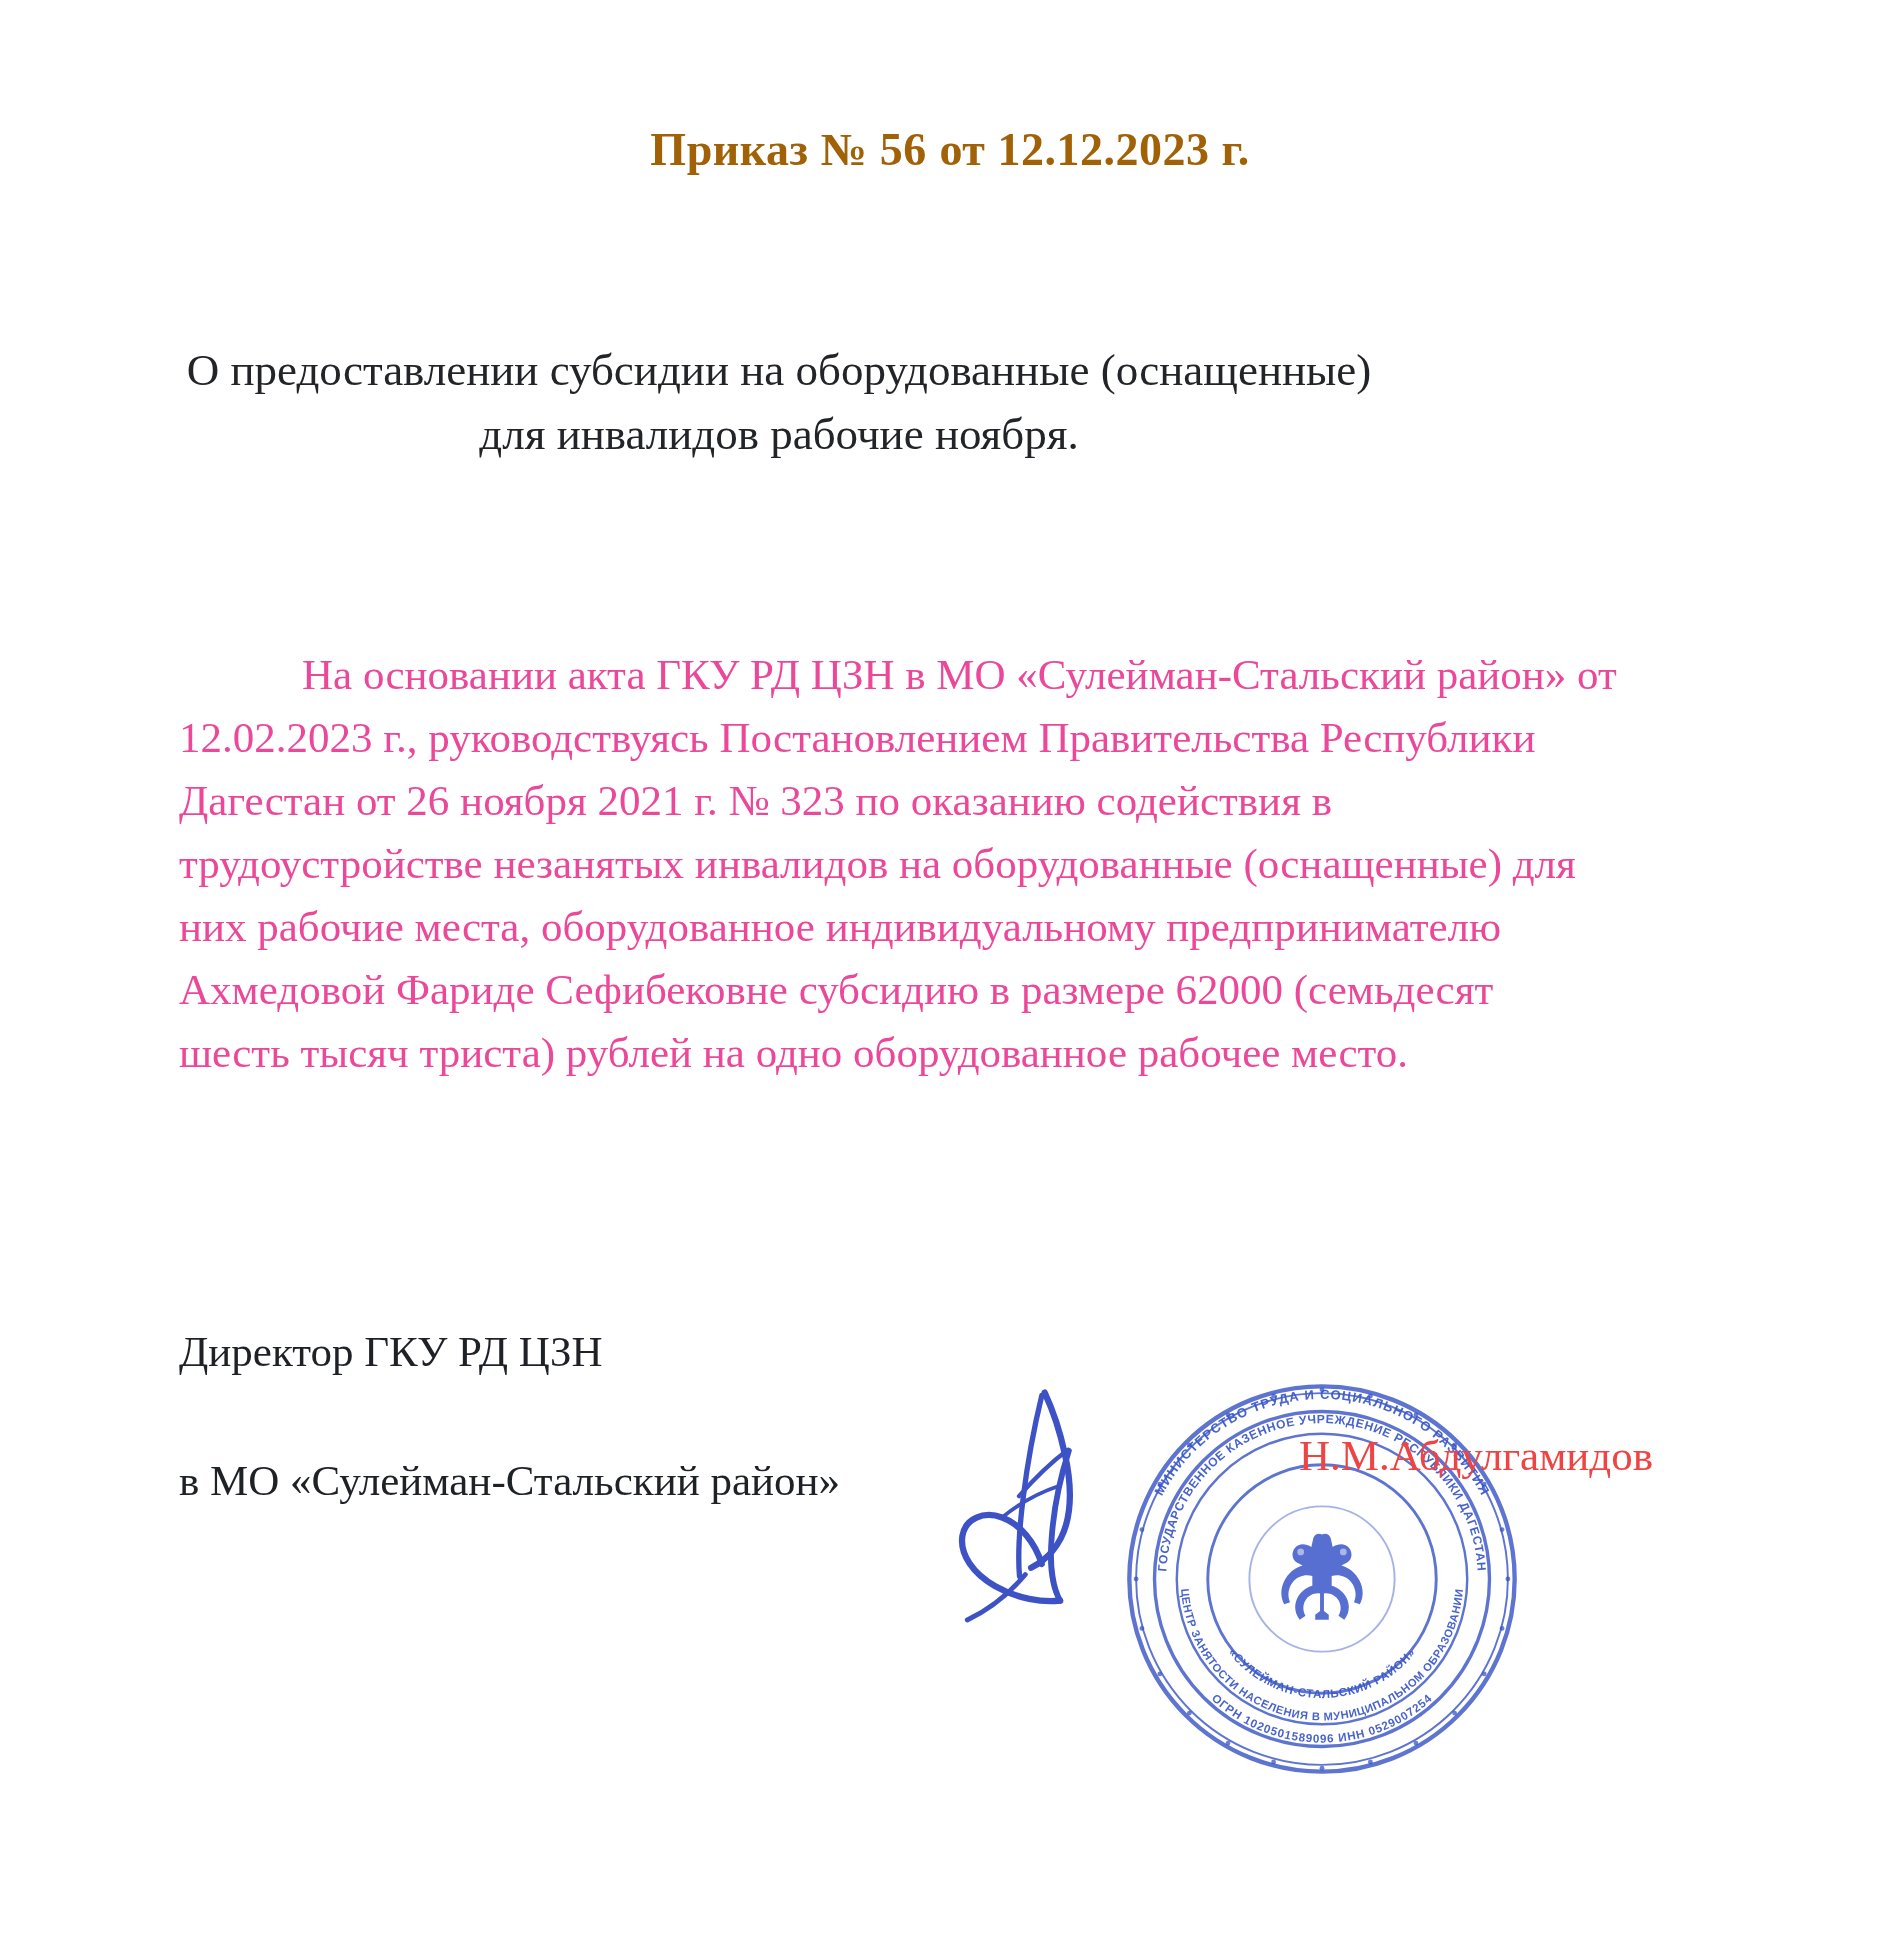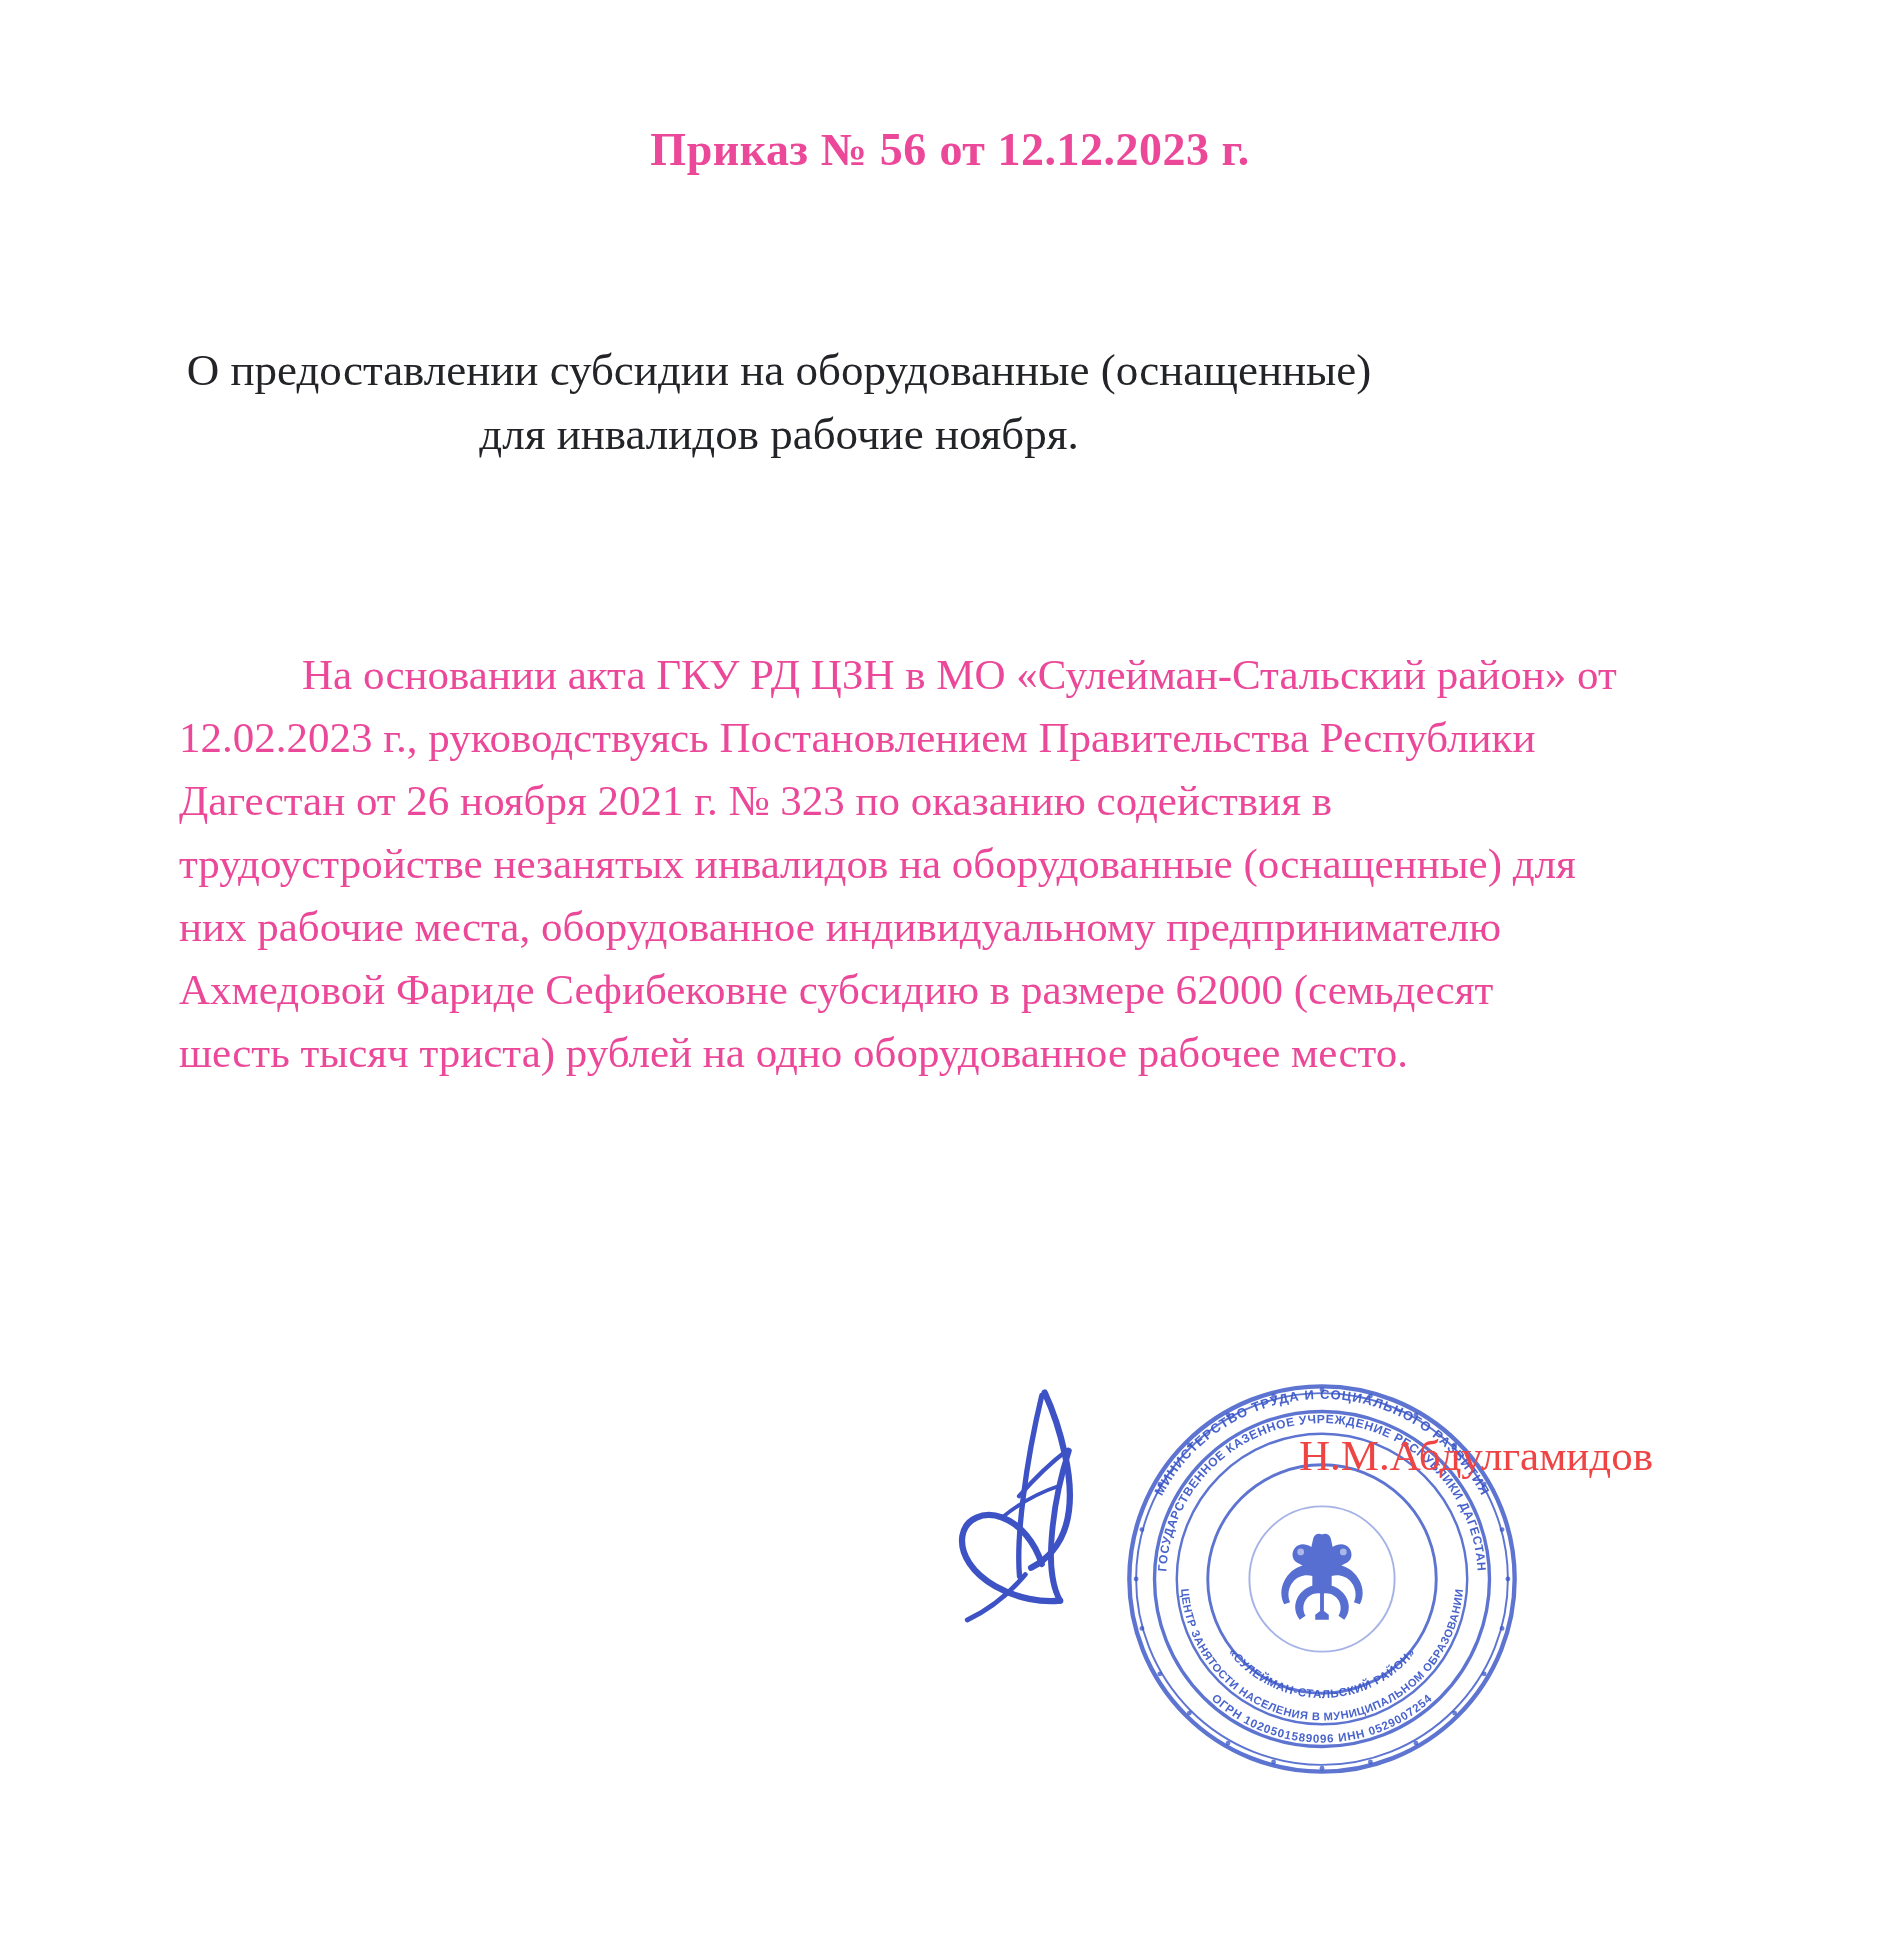--- a/index.html
+++ b/index.html
@@ -22,21 +22,21 @@
   
   .doc-title {
     position: absolute;
     top: 123px;
     left: 0;
     width: 1900px;
     text-align: center;
     font-size: 46px;
     font-weight: bold;
     letter-spacing: 0.5px;
-    color: #ec4899;
+    color: #a16207;
   }
   .doc-title .gap {
     display: inline-block;
     width: 12.6px;
   }
 
   
   .doc-subtitle {
     position: absolute;
     top: 339px;
@@ -139,20 +139,24 @@
   <div class="doc-body">
     <span class="body-line"><span class="indent"></span><span>На основании акта ГКУ РД ЦЗН в МО «Сулейман-Стальский район» от</span></span>
     <span class="body-line">12.02.2023 г., руководствуясь Постановлением Правительства Республики</span>
     <span class="body-line">Дагестан от 26 ноября 2021 г. № 323 по оказанию содействия в</span>
     <span class="body-line">трудоустройстве незанятых инвалидов на оборудованные (оснащенные) для</span>
     <span class="body-line">них рабочие места, оборудованное индивидуальному предпринимателю</span>
     <span class="body-line">Ахмедовой Фариде Сефибековне субсидию в размере 62000 (семьдесят</span>
     <span class="body-line">шесть тысяч триста) рублей на одно оборудованное рабочее место.</span>
   </div>
 
+  <div class="sig-block">
+    <span class="sig-role-1">Директор ГКУ РД ЦЗН</span>
+    <span class="sig-role-2">в МО «Сулейман-Стальский район»</span>
+  </div>
 
   <div class="signature-mark">
     <svg viewBox="0 0 620 620" width="300" height="300" xmlns="http://www.w3.org/2000/svg">
       <g fill="none" stroke="#3d52c4" stroke-linecap="round" stroke-linejoin="round">
         <path d="M262 92 C248 150 232 235 224 300 C216 362 212 420 216 466" stroke-width="11"></path>
         <path d="M268 86 C284 120 300 168 310 214 C322 268 324 318 312 360 C300 402 272 432 240 448" stroke-width="13"></path>
         <path d="M215 300 C248 262 284 228 316 204" stroke-width="9"></path>
         <path d="M318 206 C300 262 286 330 282 392 C278 448 286 492 300 516" stroke-width="12"></path>
         <path d="M300 516 C262 520 212 512 166 486 C120 460 92 420 98 382 C104 346 142 330 180 344 C218 358 248 396 262 440" stroke-width="13"></path>
         <path d="M180 344 C214 316 258 292 300 278" stroke-width="8"></path>

